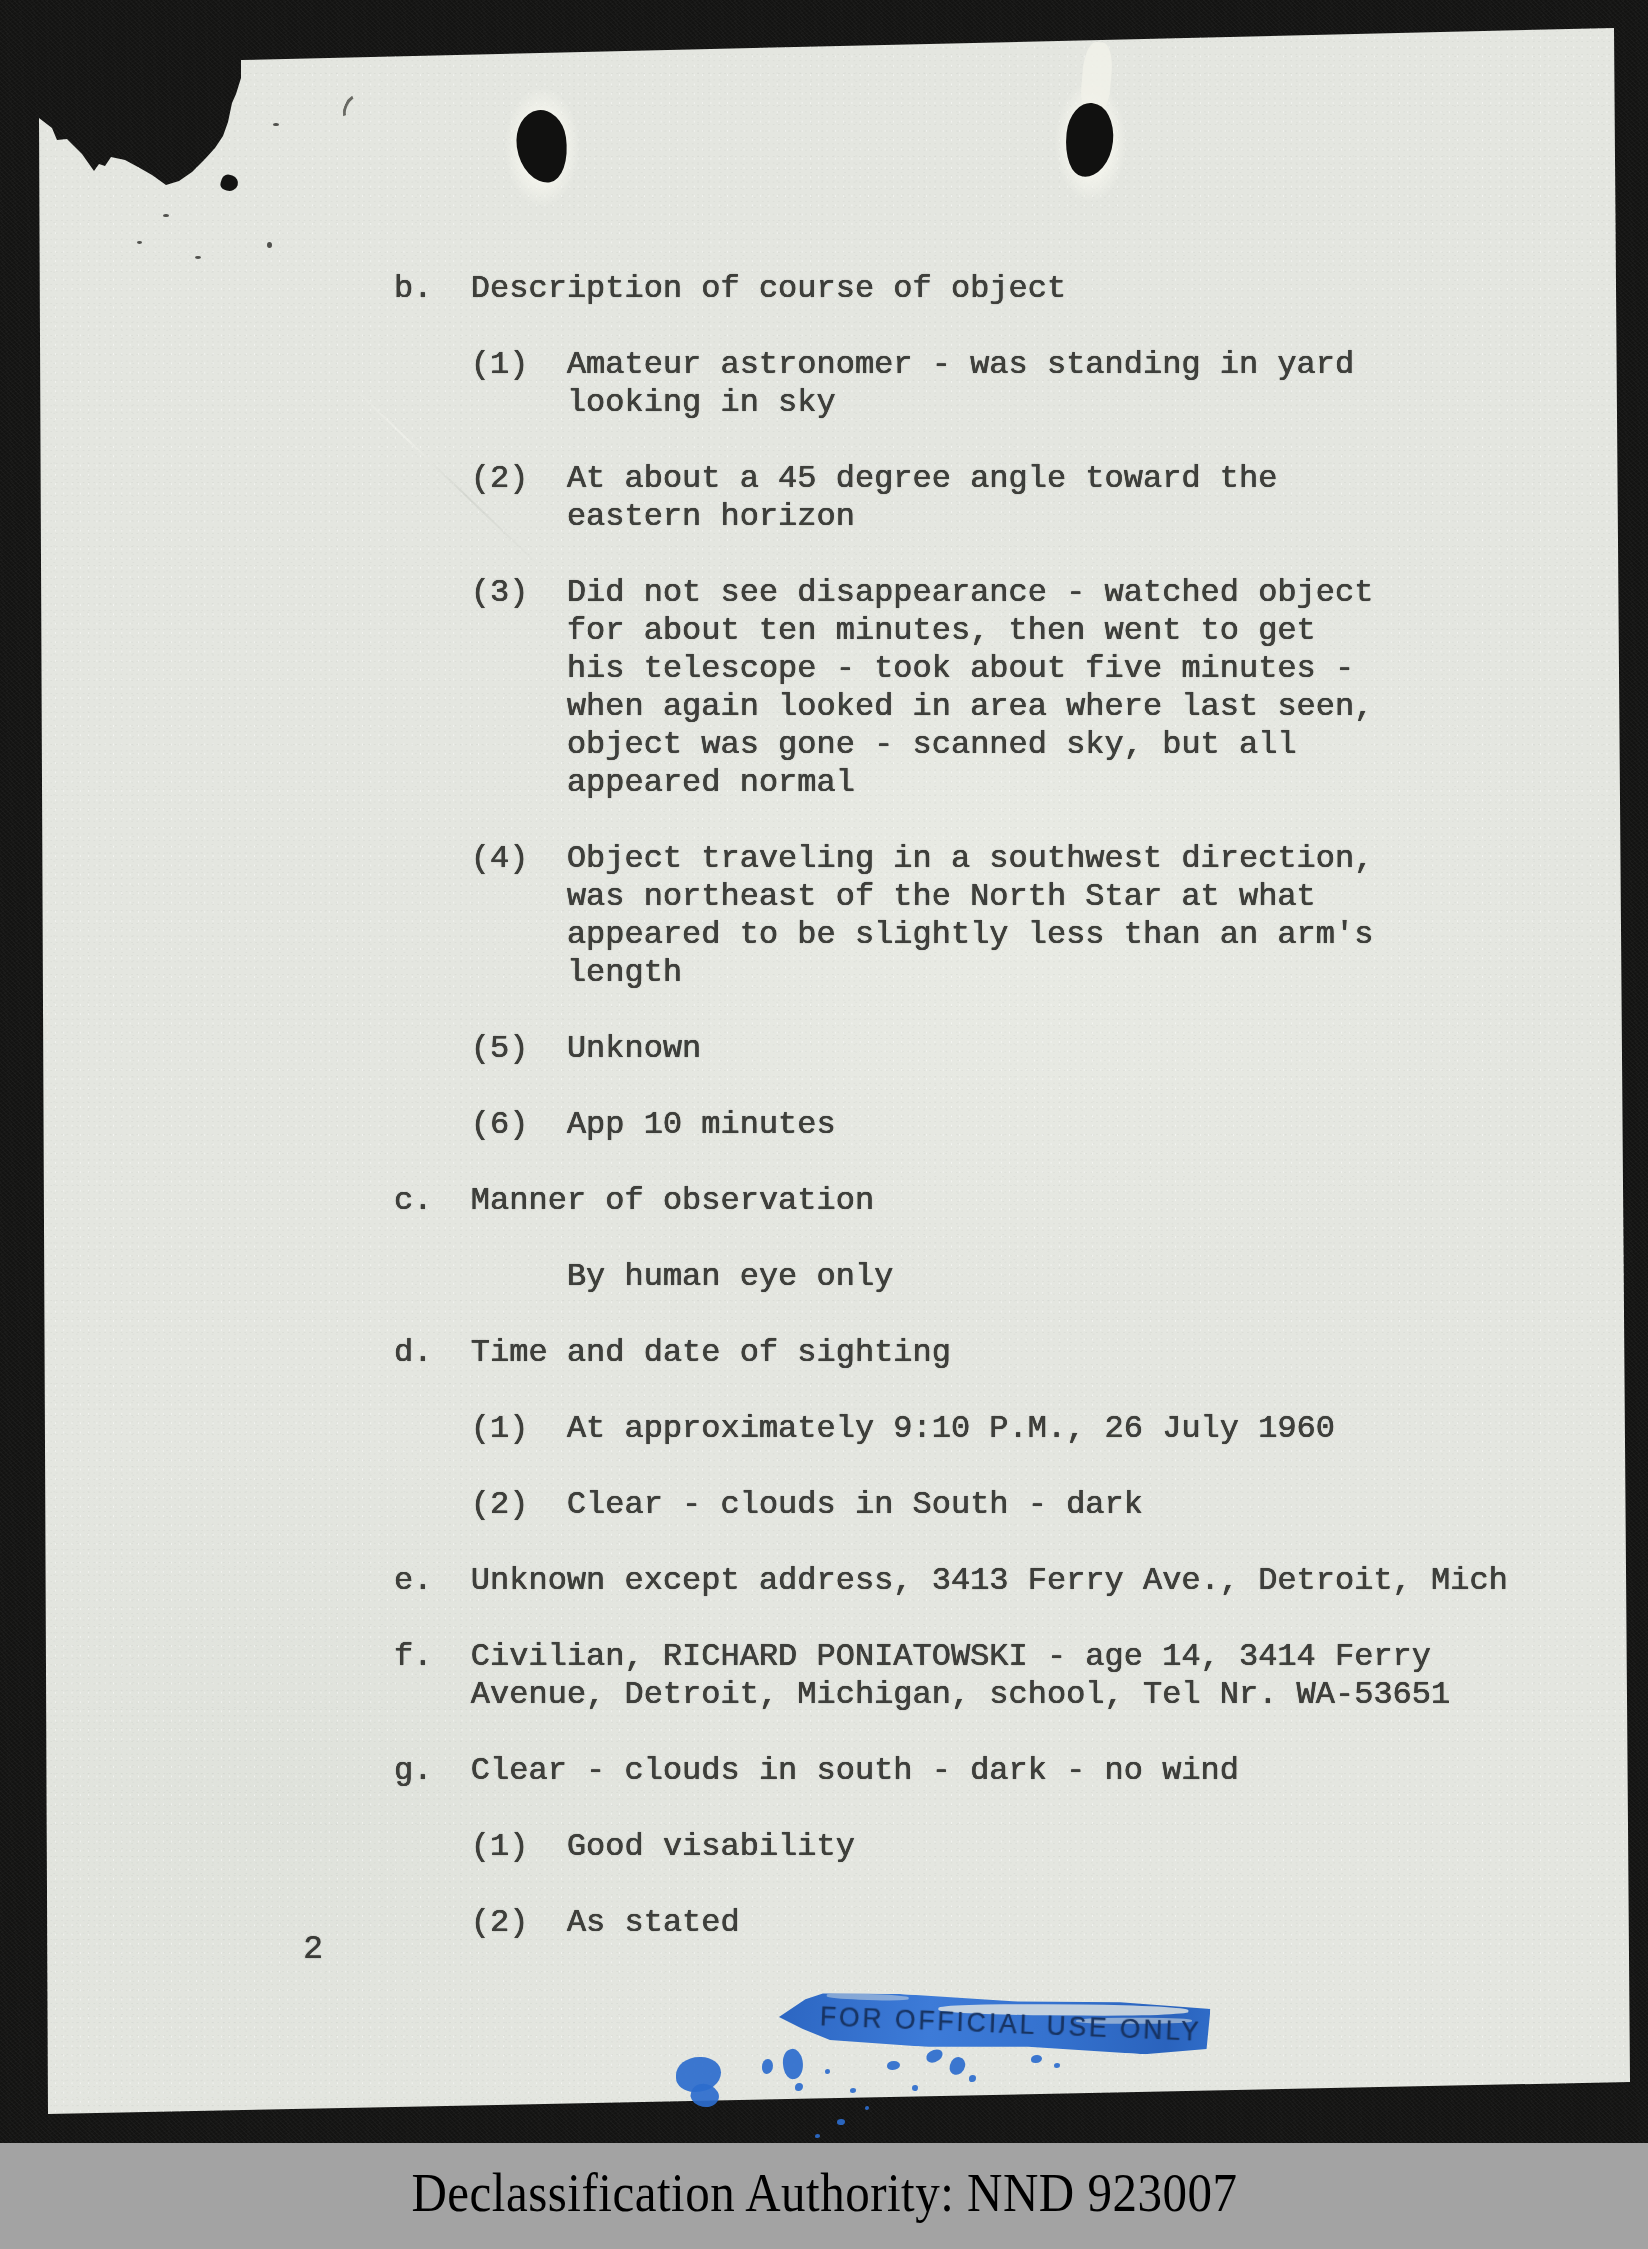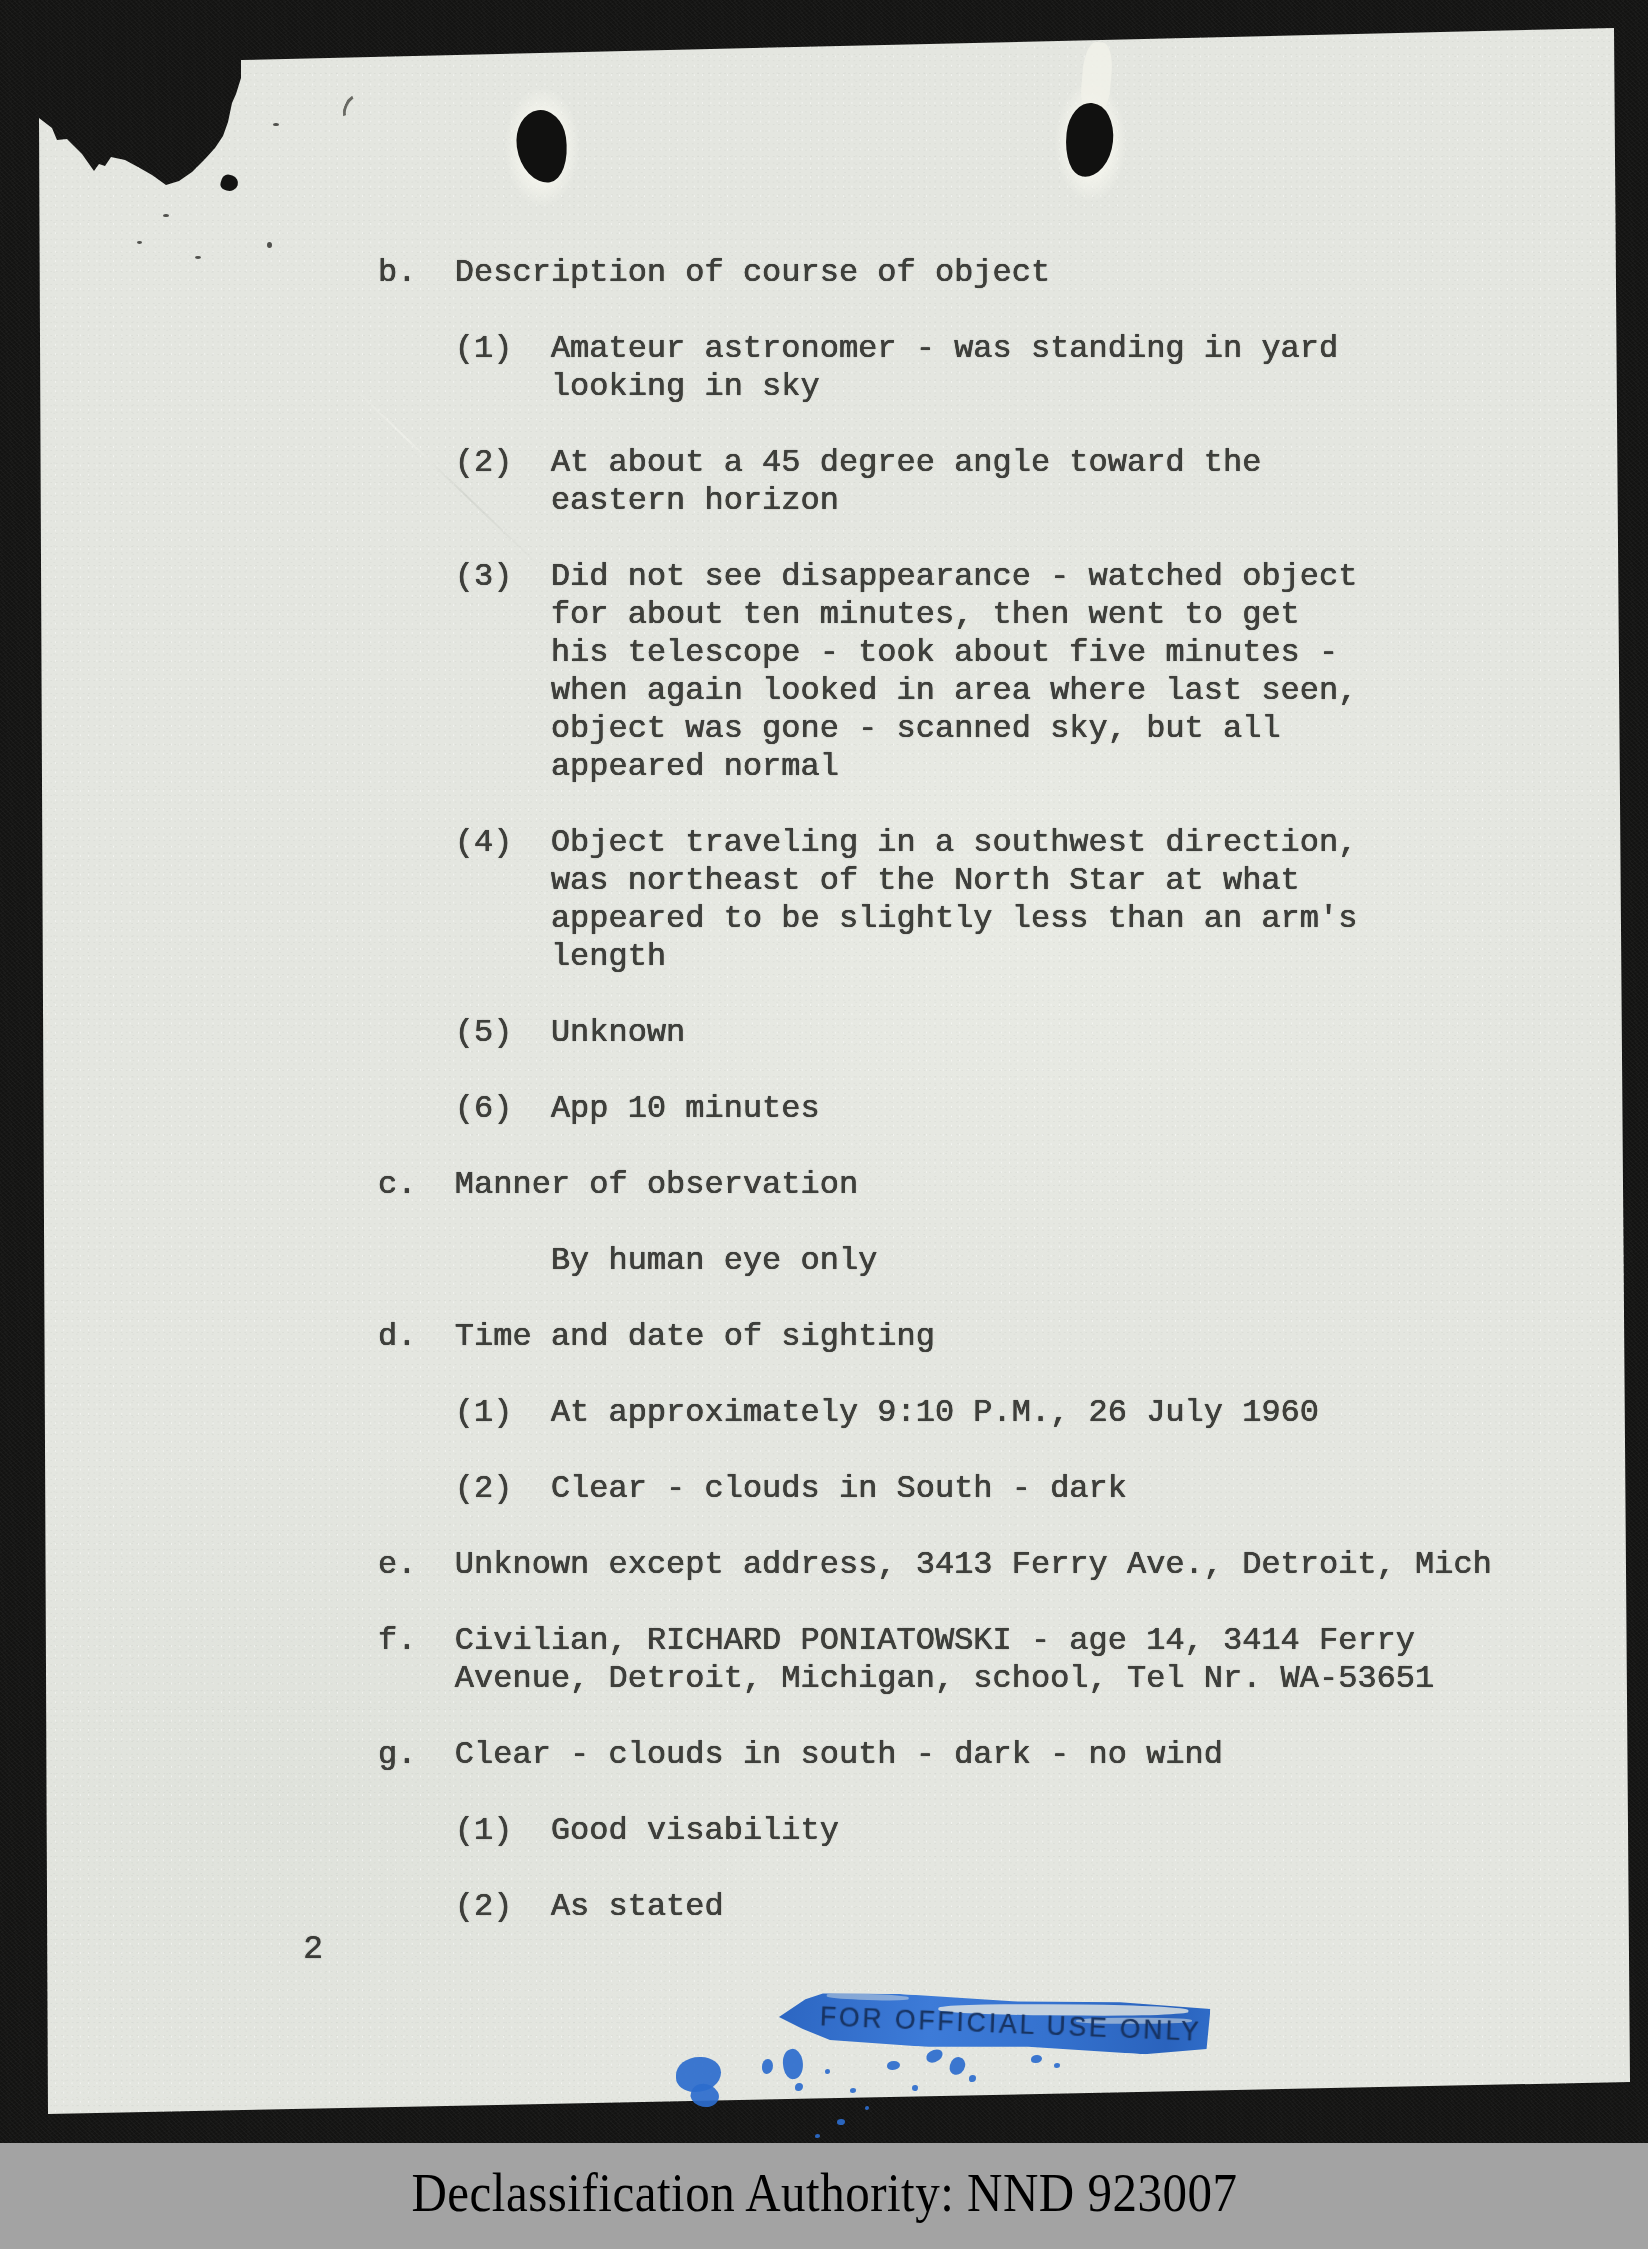--- a/index.html
+++ b/index.html
@@ -44,21 +44,21 @@
 
   
   .crease{position:absolute;left:351px;top:384px;width:265px;height:1.5px;opacity:.5;
     background:linear-gradient(to right,rgba(255,255,255,0),rgba(252,252,246,.8) 30%,rgba(140,146,138,.35) 60%,rgba(255,255,255,0));
     transform:rotate(43.8deg);transform-origin:left top;}
   .pen-mark{position:absolute;left:344px;top:94px;width:12.8px;height:22.6px;
     border:3.4px solid transparent;border-left-color:#35352f;border-radius:50%;
     transform:rotate(24deg);opacity:.7;}
 
   
-  .typed{position:absolute;left:378px;top:254px;margin:0;
+  .typed{position:absolute;left:378px;top:254px;margin:16px;
     font-family:"Liberation Mono","DejaVu Sans Mono",monospace;
     font-size:32px;line-height:38px;white-space:pre;color:#3e3f3b;
     text-shadow:0.3px 0 0 currentColor,-0.2px 0 0 currentColor,0 0 1.5px rgba(62,63,59,.45);
     filter:blur(0.2px);}
   .page-num{position:absolute;left:303px;top:1931px;
     font-family:"Liberation Mono","DejaVu Sans Mono",monospace;
     font-size:33px;line-height:38px;color:#3a3b37;
     text-shadow:0.4px 0 0 currentColor,0 0 1.5px rgba(50,50,46,.5);filter:blur(0.1px);}
 
   

